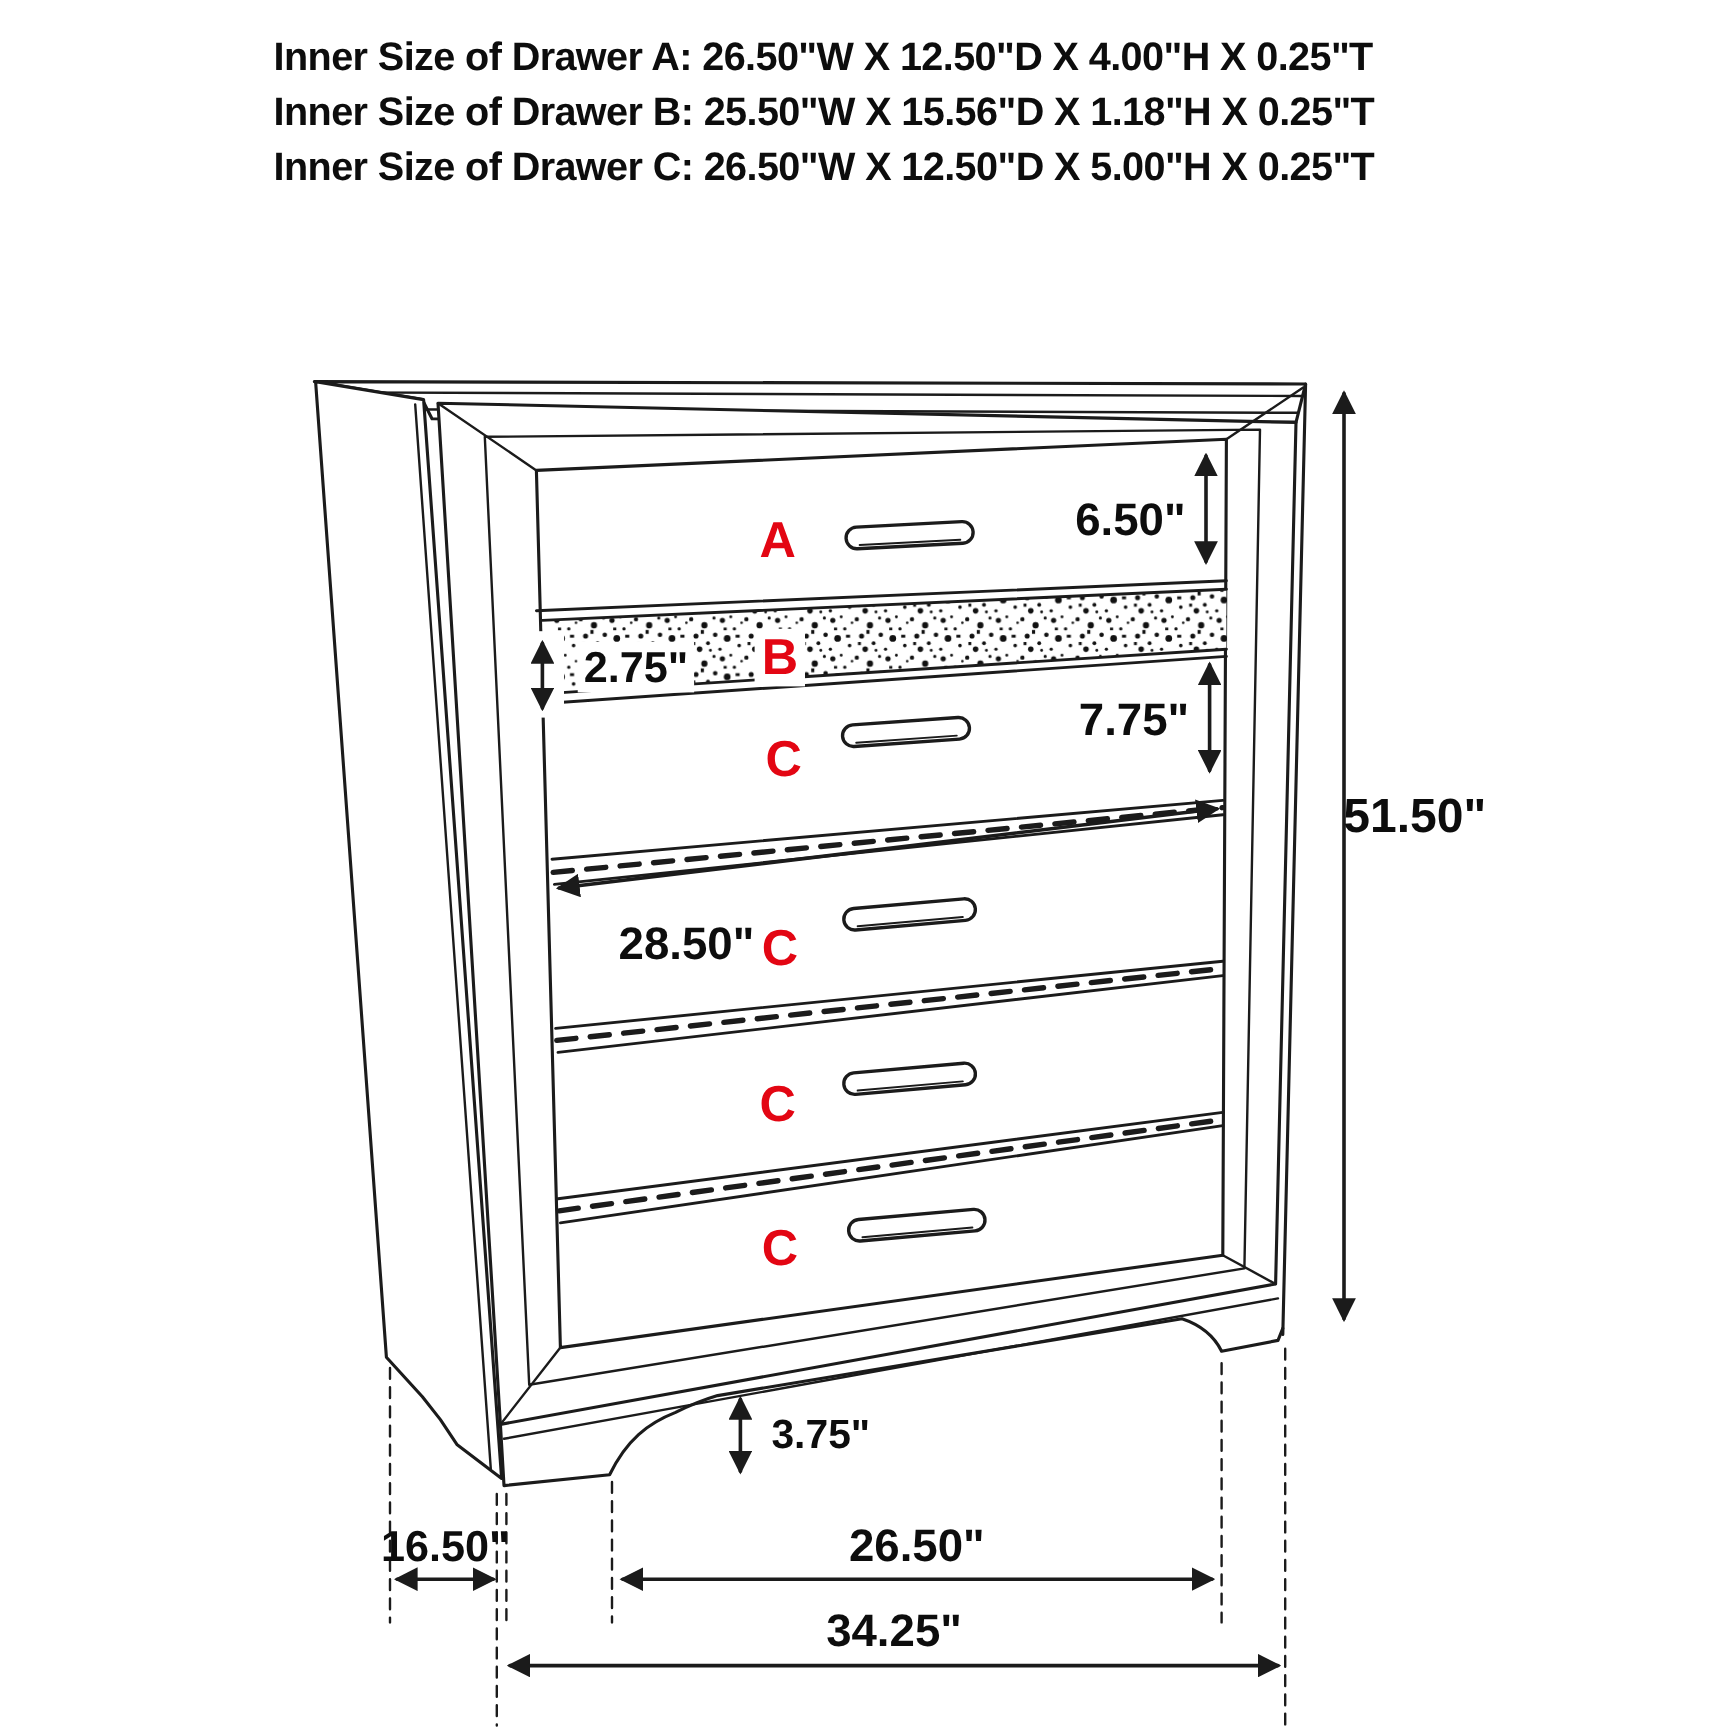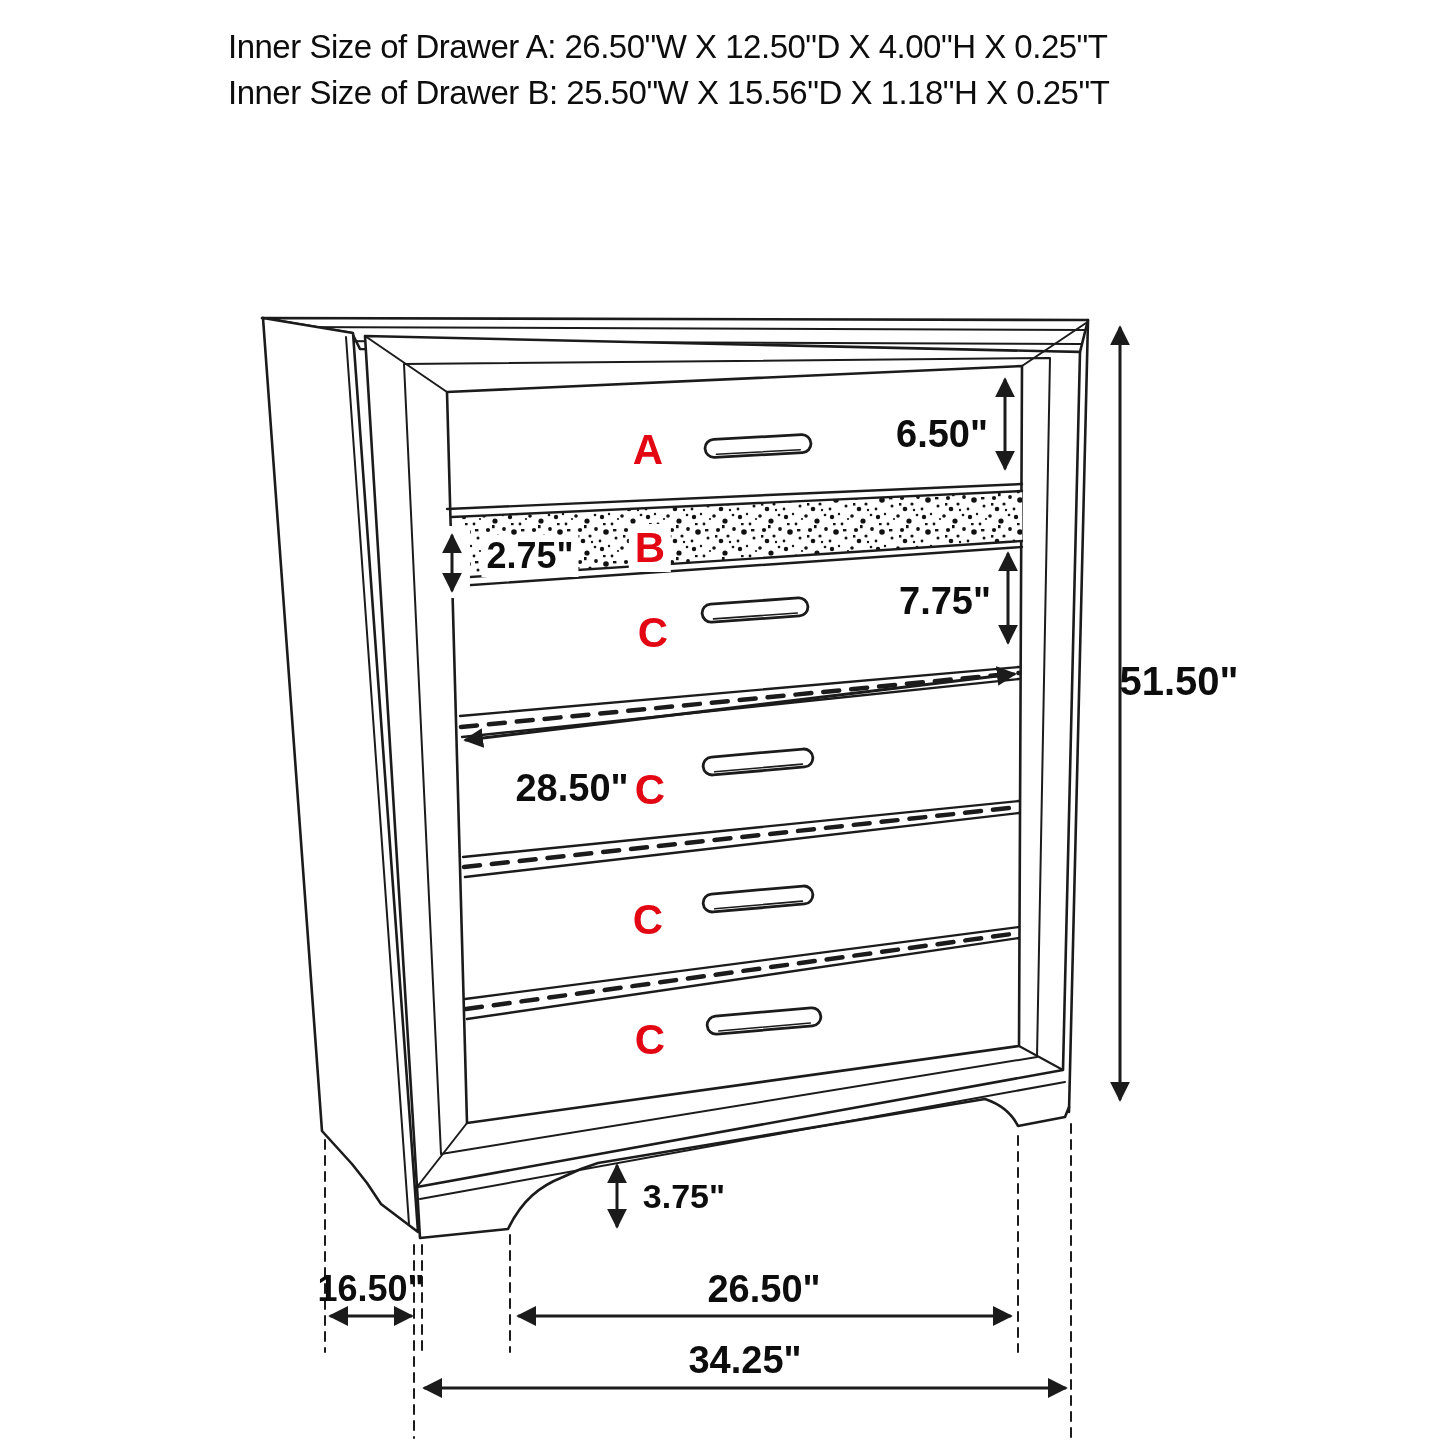--- a/index.html
+++ b/index.html
@@ -2,21 +2,21 @@
 <html><head>
 <meta charset="utf-8">
 <style>
   html,body{margin:0;padding:0;background:#fff;}
   .stage{
     position:relative;width:1445px;height:1445px;background:#fff;overflow:hidden;
     font-family:"Liberation Sans", sans-serif;
   }
   .hdr{
     position:absolute;left:228px;top:24px;
-    font-weight:normal;font-size:33px;line-height:46px;letter-spacing:-0.5px;color:#0d0d0d;
+    font-weight:bold;font-size:33px;line-height:46px;letter-spacing:-0.5px;color:#0d0d0d;
     white-space:nowrap;
   }
   svg{position:absolute;left:0;top:0;}
   .dim{
     position:absolute;transform:translate(-50%,-50%);
     font-weight:bold;color:#0d0d0d;white-space:nowrap;font-size:38px;
   }
   .dim.small{font-size:34px;}
   .dim.knockout{background:#fff;padding:0 5px;}
   .rlabel{
@@ -26,20 +26,21 @@
   .rlabel.knockout{background:#fff;padding:0 6px;}
 </style>
 </head>
 <body>
 
 <div class="stage">
 
   <div class="hdr">
     <div>Inner Size of Drawer A: 26.50"W X 12.50"D X 4.00"H X 0.25"T</div>
     <div>Inner Size of Drawer B: 25.50"W X 15.56"D X 1.18"H X 0.25"T</div>
+    <div>Inner Size of Drawer C: 26.50"W X 12.50"D X 5.00"H X 0.25"T</div>
   </div>
 
   <svg width="1445" height="1445" viewBox="0 0 1445 1445">
     <defs>
       <marker id="ah" viewBox="0 0 10 10" refX="8.6" refY="5" markerWidth="6.6" markerHeight="6.6" orient="auto-start-reverse" markerUnits="strokeWidth">
         <path d="M0,0 L10,5 L0,10 Z" fill="#1b1b1b"></path>
       </marker>
       <pattern id="speck" width="46" height="32" patternUnits="userSpaceOnUse">
         <rect width="46" height="32" fill="#ffffff"></rect>
         <circle cx="4" cy="5" r="2.2" fill="#111"></circle>

